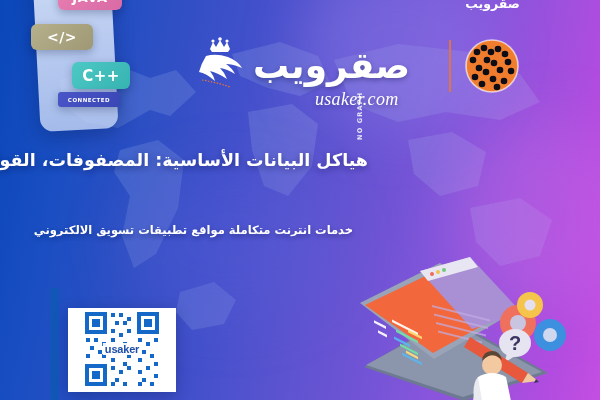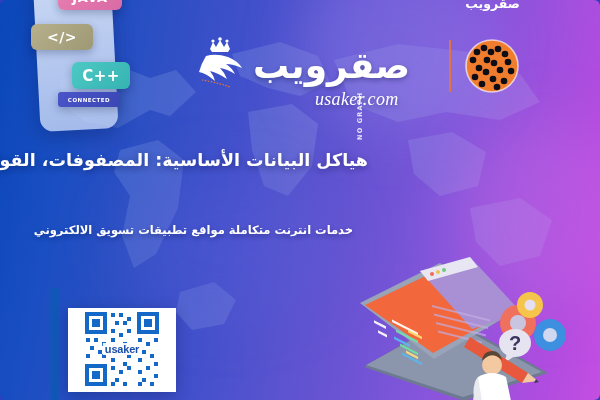--- a/index.html
+++ b/index.html
@@ -7,21 +7,20 @@
   body {
     font-family:"DejaVu Sans", sans-serif;
     background:#2b3fc0;
   }
   #stage {
     position:relative; width:600px; height:400px; overflow:hidden;
     background:linear-gradient(100deg,
       #0a47b8 0%, #1a4ec2 13%, #2f4fc4 26%,
       #4150cb 38%, #5853cf 50%, #6d54d4 62%,
       #8555db 73%, #9c51dd 83%, #b24ce0 92%, #c44ee2 100%);
-    border-radius:6px;
   }
 
   
   .worldmap { position:absolute; inset:0; opacity:.16; }
   .worldmap svg { width:100%; height:100%; }
   .blob { fill:#bcd4f5; }
 
   
   .glow { position:absolute; border-radius:50%; filter:blur(28px); pointer-events:none; }
   .g1 { left:300px; top:-40px; width:190px; height:170px; background:rgba(150,130,235,.35); }

